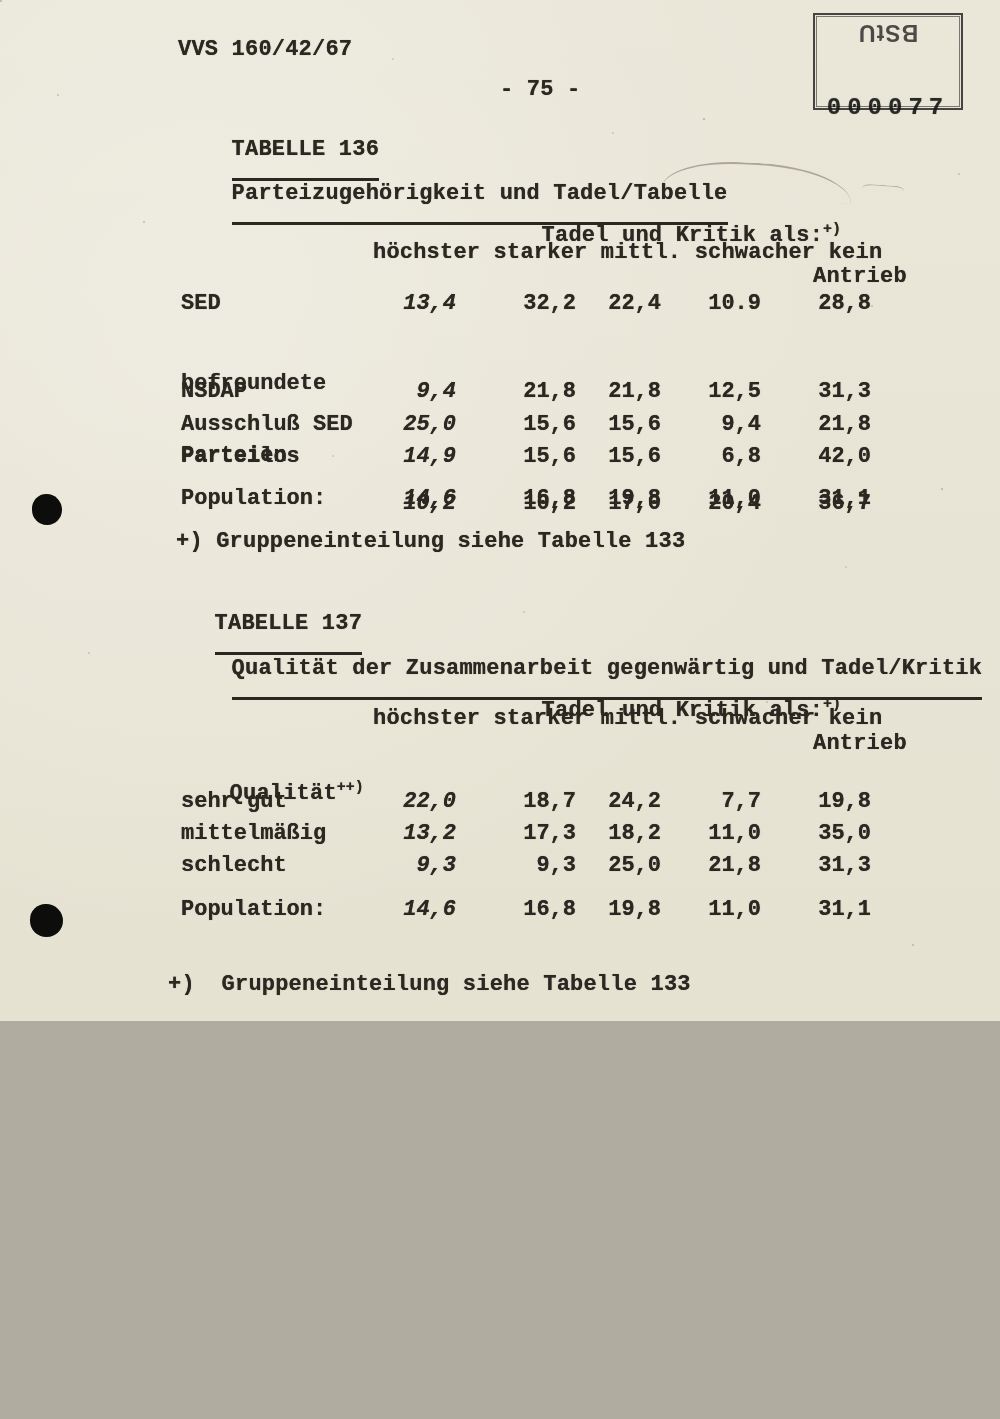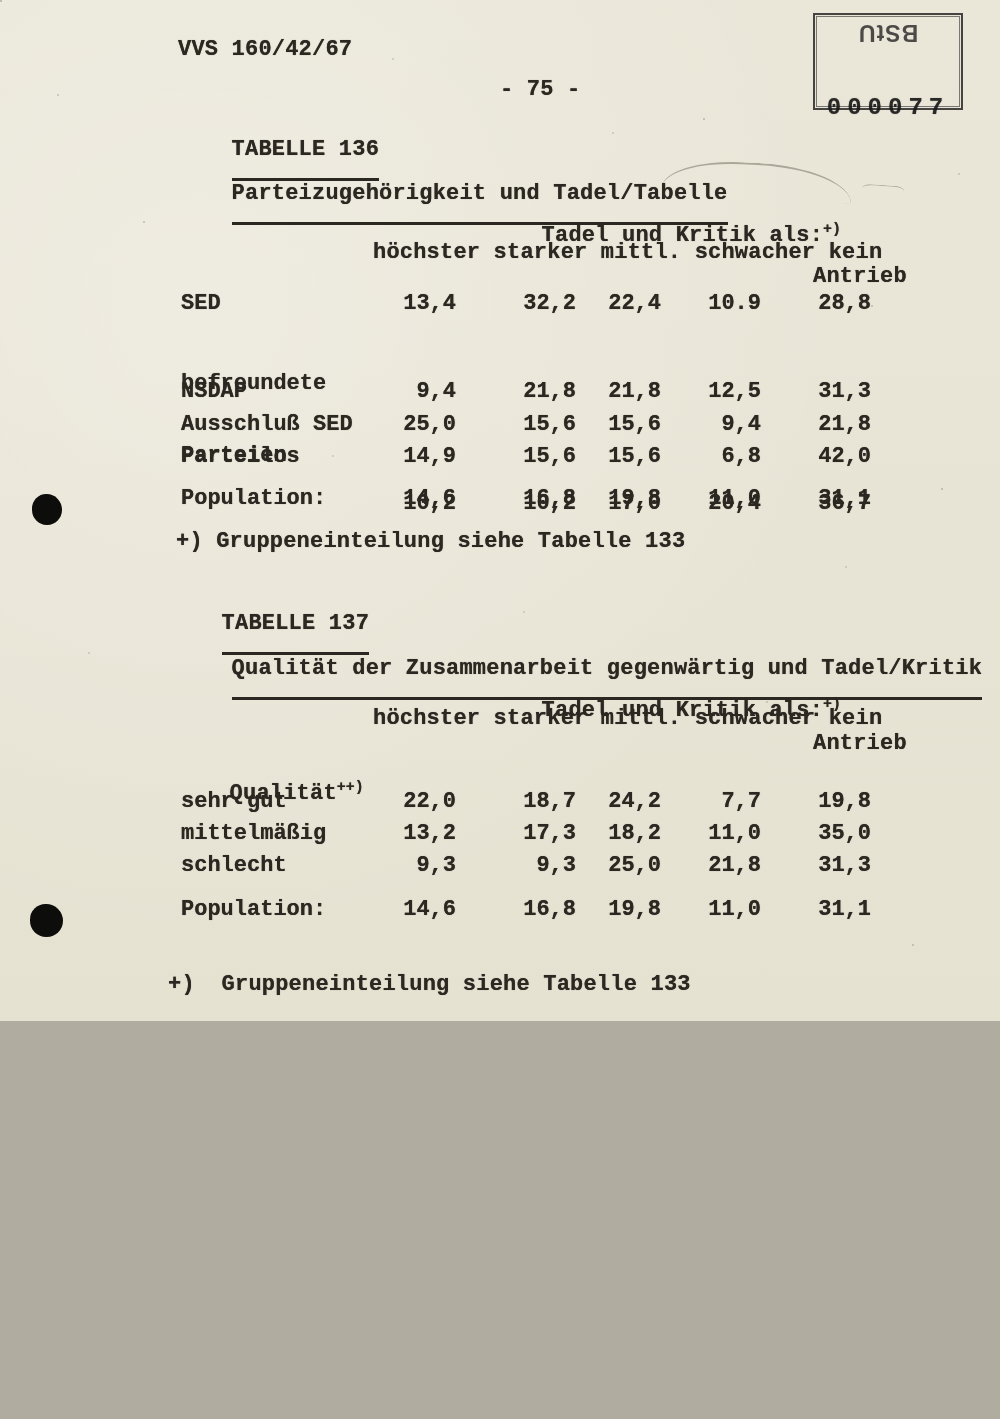--- a/index.html
+++ b/index.html
@@ -43,21 +43,21 @@
   }
   .underline{
     display:inline-block;border-bottom:3px solid #2b2822;padding-bottom:16px;
   }
   .sup{font-size:15px;position:relative;top:-8px;letter-spacing:0;}
   
   .trow{position:absolute;left:181px;width:690px;display:flex;align-items:flex-end;}
   .trow .c{font-size:22px;line-height:24px;white-space:pre;text-align:right;
            text-shadow:0 0 .7px rgba(43,40,34,.85);}
   .trow .lbl{width:190px;text-align:left;}
-  .trow .c1{width:85px;}
+  .trow .c1{width:85px;font-style:italic;}
   .trow .c2{width:120px;}
   .trow .c3{width:85px;}
   .trow .c4{width:100px;}
   .trow .c5{width:110px;}
   .lbl2line span{display:block;}
   
   .stamp{
     left:813px;top:13px;width:150px;height:97px;
     border:2px solid rgba(28,28,28,.8);
     box-shadow:inset 0 0 0 1px rgba(232,228,215,1), inset 0 0 0 2px rgba(28,28,28,.55);
@@ -178,21 +178,21 @@
     <div class="c lbl">Population:</div>
     <div class="c c1">14,6</div>
     <div class="c c2">16,8</div>
     <div class="c c3">19,8</div>
     <div class="c c4">11,0</div>
     <div class="c c5">31,1</div>
   </div>
 
   <div class="abs txt" style="left:176px;top:530px;">+) Gruppeneinteilung siehe Tabelle 133</div>
 
-  <div class="abs txt" style="left:168px;top:588px;text-align:right;">
+  <div class="abs txt" style="left:161px;top:588px;text-align:right;">
     <span class="underline">TABELLE 137</span>
   </div>
 
   <div class="abs txt" style="left:178px;top:633px;">
     <span class="underline">Qualität der Zusammenarbeit gegenwärtig und Tadel/Kritik</span>
   </div>
 
   <div class="abs txt" style="left:488px;top:675px;">
     <span>Tadel und Kritik als:</span><span class="sup">+)</span>
   </div>

